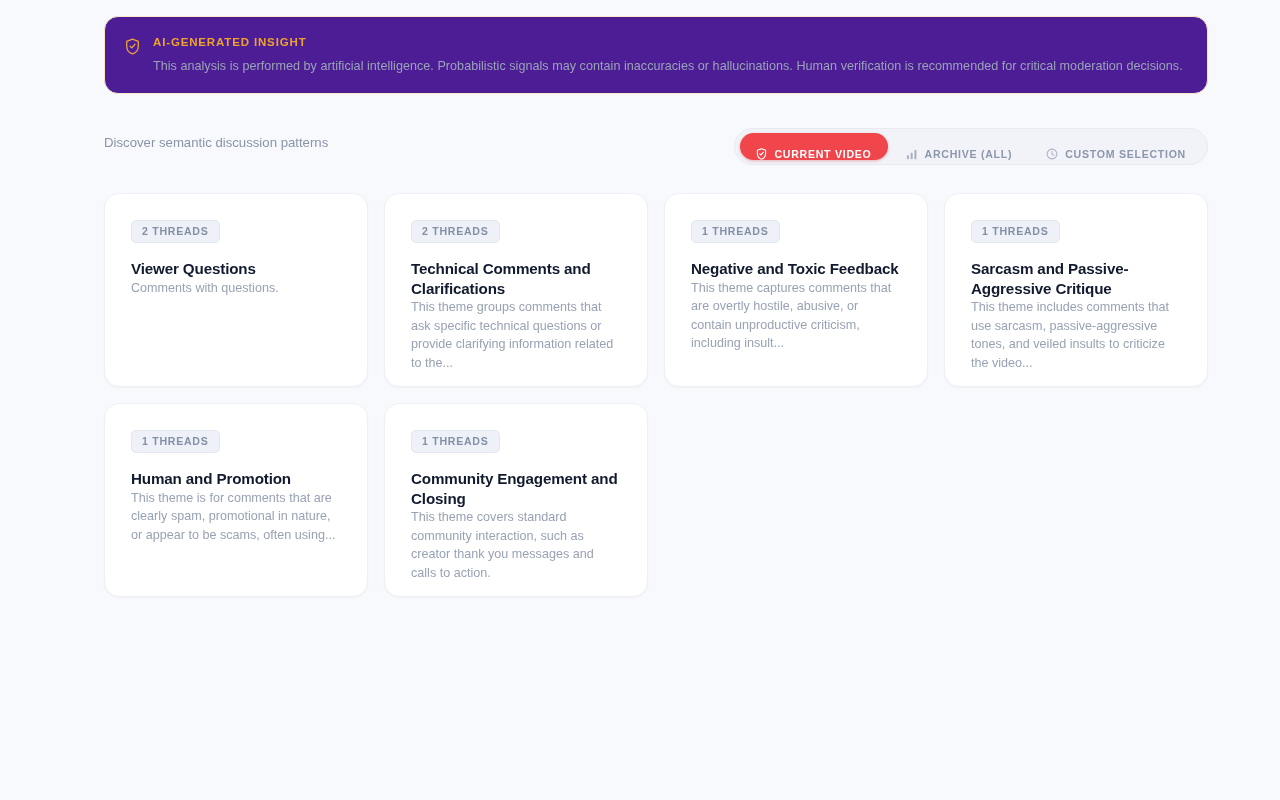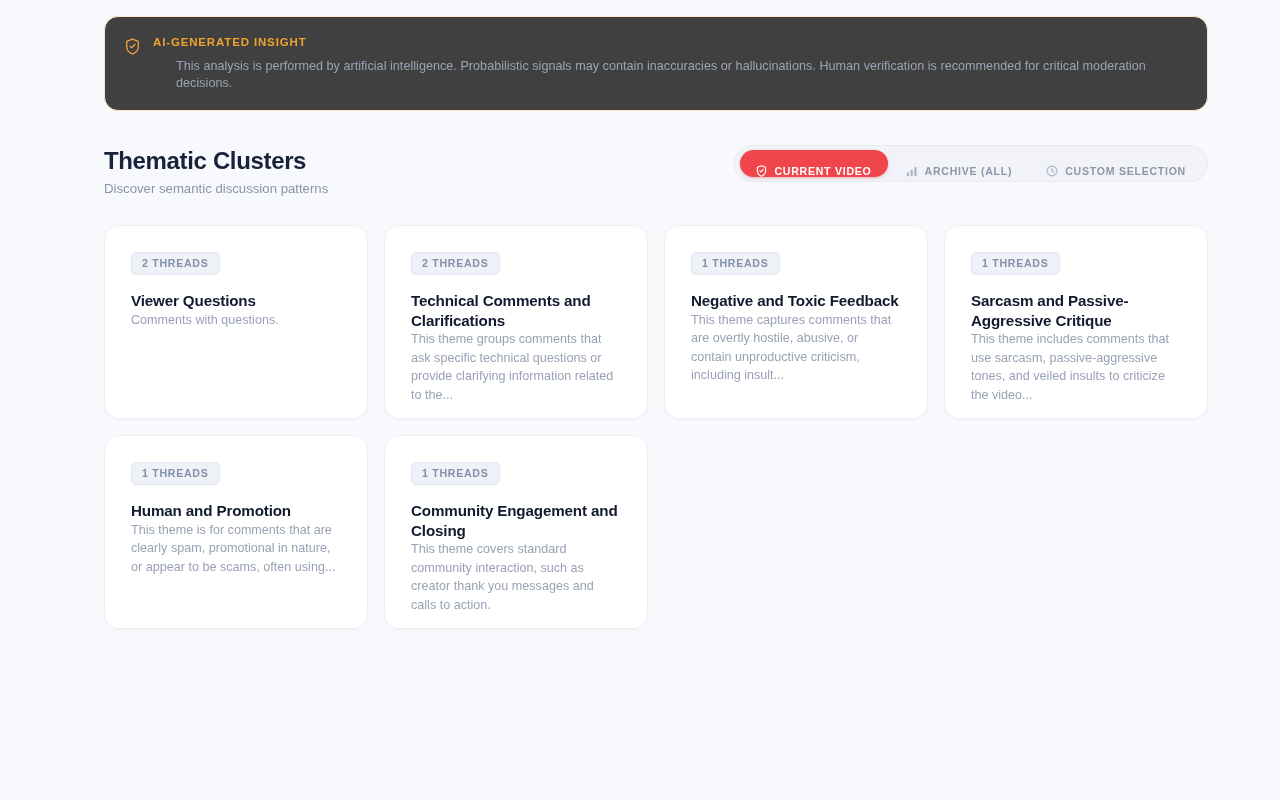--- a/index.html
+++ b/index.html
@@ -19,21 +19,21 @@
     height: 800px;
     overflow: hidden;
     padding: 0 104px;
   }
 
   
   .ai-banner {
     margin-top: 16px;
     width: 1104px;
     min-height: 74px;
-    background: #404040;
+    background: #4c1d95;
     border: 1px solid #fae7c3;
     border-radius: 14px;
     display: flex;
     align-items: flex-start;
     padding: 18px 22px 18px 20px;
     gap: 13px;
   }
   .shield-icon {
     flex: 0 0 auto;
     width: 15px;
@@ -50,21 +50,20 @@
     color: #f0a22f;
     text-transform: uppercase;
     line-height: 14px;
   }
   .ai-banner-body {
     margin-top: 9px;
     font-size: 12.6px;
     color: #9aa4b6;
     line-height: 17px;
     letter-spacing: 0.03px;
-    margin-left: 23px;
   }
 
   
   .section-header {
     margin-top: 34px;
     display: flex;
     align-items: flex-start;
     justify-content: space-between;
     width: 1104px;
   }
@@ -181,21 +180,20 @@
       </svg>
     </span>
     <div class="ai-banner-text">
       <div class="ai-banner-title">AI-GENERATED INSIGHT</div>
       <div class="ai-banner-body">This analysis is performed by artificial intelligence. Probabilistic signals may contain inaccuracies or hallucinations. Human verification is recommended for critical moderation decisions.</div>
     </div>
   </div>
 
   <div class="section-header">
     <div class="header-left">
-      <h1 class="page-title">Thematic Clusters</h1>
       <div class="page-subtitle">Discover semantic discussion patterns</div>
     </div>
 
     <div class="scope-toggle">
       <button class="scope-btn active">
         <span class="ico">
           <svg width="11" height="12" viewBox="0 0 15 17" fill="none" xmlns="http://www.w3.org/2000/svg">
             <path d="M7.5 1.1 L13.3 3.3 V8.2 C13.3 12.1 10.8 14.8 7.5 15.9 C4.2 14.8 1.7 12.1 1.7 8.2 V3.3 Z" stroke="currentColor" stroke-width="1.6" stroke-linejoin="round" fill="none"></path>
             <path d="M5.1 8.2 L6.8 9.9 L10.0 6.2" stroke="currentColor" stroke-width="1.6" stroke-linecap="round" stroke-linejoin="round" fill="none"></path>
           </svg>

